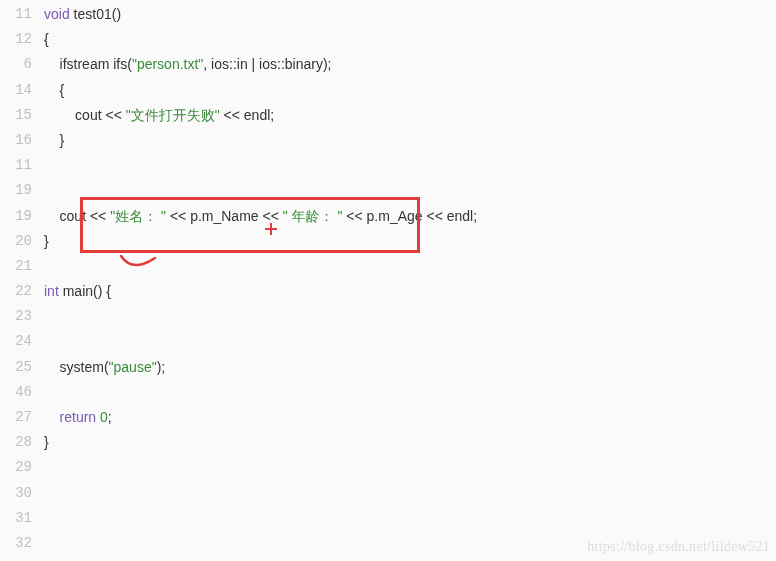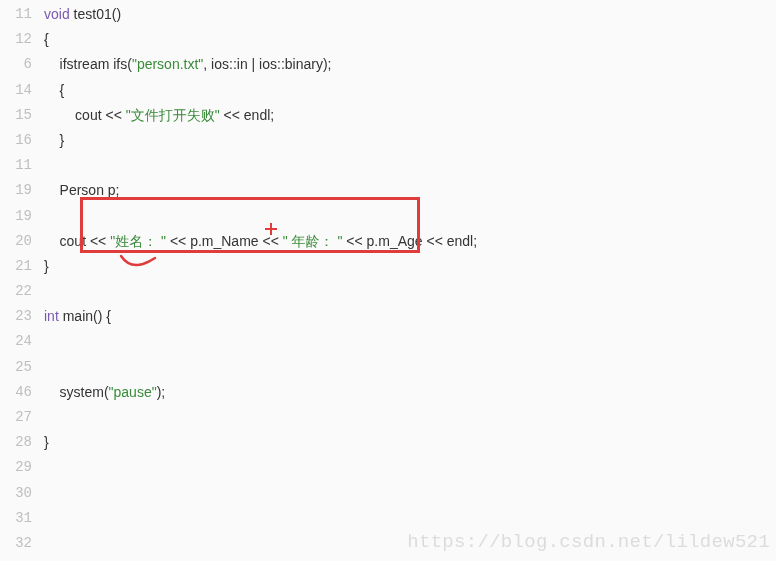--- a/index.html
+++ b/index.html
@@ -48,22 +48,22 @@
     .red-mark {
       position: absolute;
       pointer-events: none;
       z-index: 6;
     }
     .watermark {
       position: absolute;
       right: 6px;
       bottom: 2px;
       color: #dcdcdc;
-      font-size: 19px;
-      font-family: Liberation Mono, monospace;
+      font-size: 14px;
+      font-family: Liberation Serif, serif;
       letter-spacing: 0.3px;
     }
   </style>
 </head>
 <body>
 
 <div class="editor">
   <div class="gutter" id="gutter">
       <div>11</div>
       <div>12</div>
@@ -97,26 +97,26 @@
       <line x1="7" y1="1" x2="7" y2="13" stroke="#e03c3c" stroke-width="2"></line>
       <line x1="1" y1="7" x2="13" y2="7" stroke="#e03c3c" stroke-width="2"></line>
     </svg>
   <div class="line"><span class="kw">void</span> <span class="fn">test01</span>()</div>
       <div class="line">{</div>
       <div class="line">    ifstream <span class="fn">ifs</span>(<span class="str">"person.txt"</span>, ios::in | ios::binary);</div>
       <div class="line">    {</div>
       <div class="line">        cout &lt;&lt; <span class="str">"文件打开失败"</span> &lt;&lt; endl;</div>
       <div class="line">    }</div>
       <div class="line"></div>
-      <div class="line">    Person p;</div>
       <div class="line"></div>
       <div class="line">    cout &lt;&lt; <span class="str">"姓名： "</span> &lt;&lt; p.m_Name &lt;&lt; <span class="str">" 年龄： "</span> &lt;&lt; p.m_Age &lt;&lt; endl;</div>
       <div class="line">}</div>
       <div class="line"></div>
       <div class="line"><span class="kw">int</span> <span class="fn">main</span>() {</div>
       <div class="line"></div>
       <div class="line"></div>
       <div class="line">    system(<span class="str">"pause"</span>);</div>
       <div class="line"></div>
+      <div class="line">    <span class="kw">return</span> <span class="num">0</span>;</div>
       <div class="line">}</div>
     </div>
 </div>
 <div class="watermark">https://blog.csdn.net/lildew521</div>
 
 </body></html>

